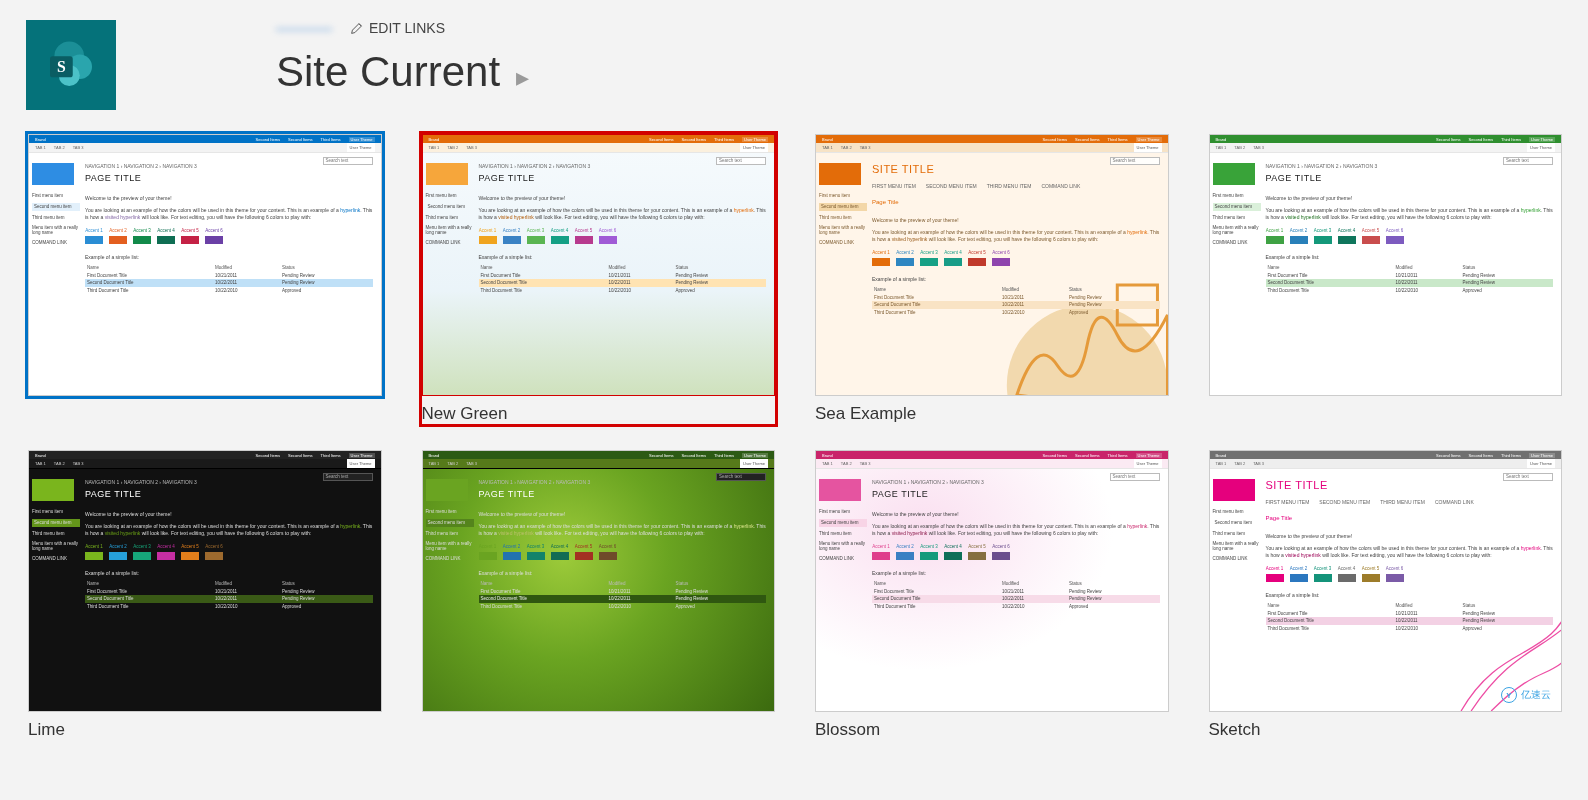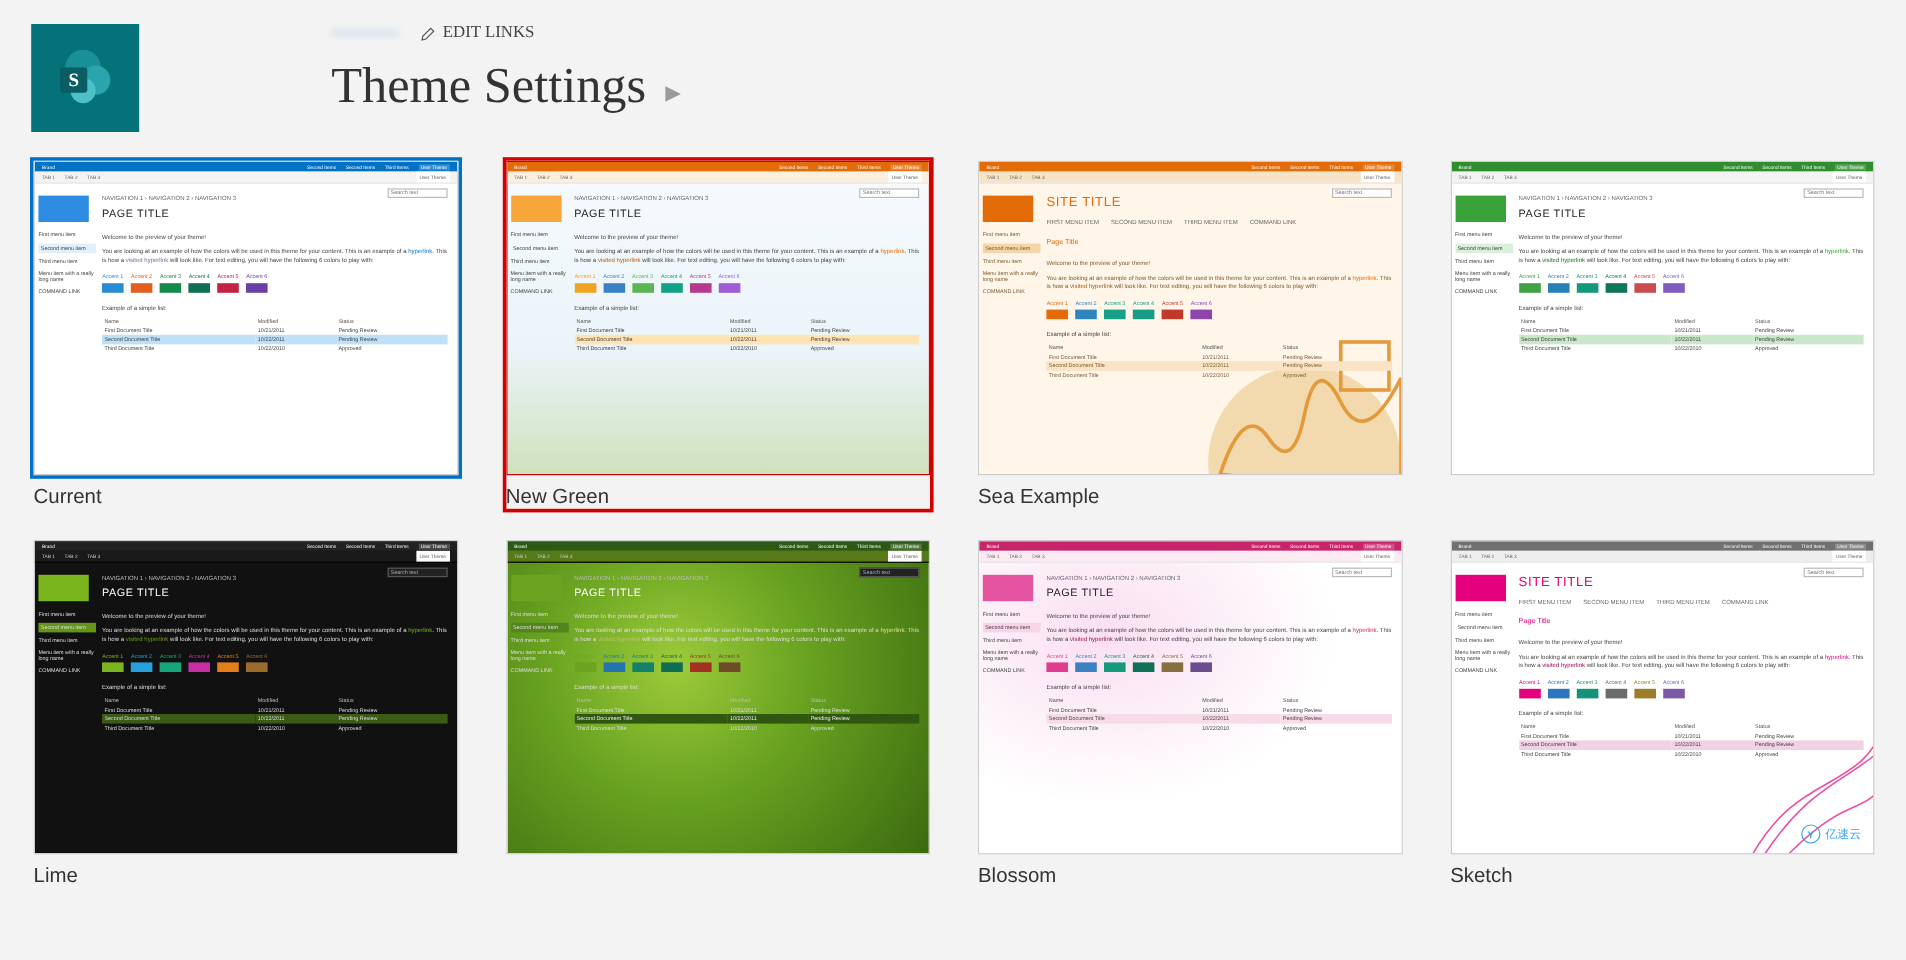--- a/index.html
+++ b/index.html
@@ -20,21 +20,21 @@
 
   
   .header { display: flex; align-items: flex-start; margin-bottom: 24px; }
   .logo-wrap { width: 250px; flex: 0 0 auto; }
   .logo {
     width: 90px; height: 90px; background: #05727a;
     display: flex; align-items: center; justify-content: center;
     position: relative;
   }
   .logo-svg { width: 56px; height: 56px; fill: #0f8289; }
-  .header-right { flex: 1; font-family: Liberation Serif, serif; }
+  .header-right { flex: 1; }
   .top-links { display: flex; align-items: center; gap: 18px; font-size: 14px; color: #444; margin-bottom: 12px; }
   .blur-link { filter: blur(3px); color: #2b7cd3; }
   .edit-links { display: flex; align-items: center; gap: 6px; cursor: pointer; }
   .title-row { display: flex; align-items: baseline; gap: 16px; font-weight: 300; }
   .title-primary { font-size: 42px; color: #333; }
   .title-sep { font-size: 26px; color: #9a9a9a; }
   .title-secondary { font-size: 42px; color: #333; }
 
   
   .themes {
@@ -136,21 +136,21 @@
       <div class="top-links">
         <span class="blur-link">————</span>
         <span class="edit-links">
           <svg width="13" height="13" viewBox="0 0 16 16">
               <path d="M2 14l1-4 8-8 3 3-8 8-4 1zM11 2l3 3" fill="none" stroke="#555" stroke-width="1.2"></path>
             </svg>
           <span>EDIT LINKS</span>
         </span>
       </div>
       <div class="title-row">
-        <span class="title-primary">Theme Settings</span>
+        <span class="title-primary">Site Current</span>
         <span class="title-sep">▸</span>
       </div>
     </div>
   </div>
 
   <div class="themes" id="themes-grid">
       <div class="theme current">
   <div class="thumb" style="color:#444">
     <div class="bg-image" style="background:#ffffff"></div>
     <div class="brandbar" style="background:#0072c6">
@@ -232,21 +232,20 @@
                     <td>Third Document Title</td>
                     <td>10/22/2010</td>
                     <td>Approved</td>
                   </tr>
         </tbody>
               </table>
       </div>
     </div>
 
   </div>
-        <div class="label">Current</div>
       </div>
       <div class="theme highlight">
   <div class="thumb" style="color:#444">
     <div class="bg-image" style="background:linear-gradient(180deg,#eef6fb 0%,#d6e9f3 60%,#9fc47b 100%);opacity:.5"></div>
     <div class="brandbar" style="background:#e36c09">
       <span class="brand-label">Brand</span>
       <span class="brand-links">
               <span>Second Items</span>
               <span>Second Items</span>
               <span>Third Items</span>

